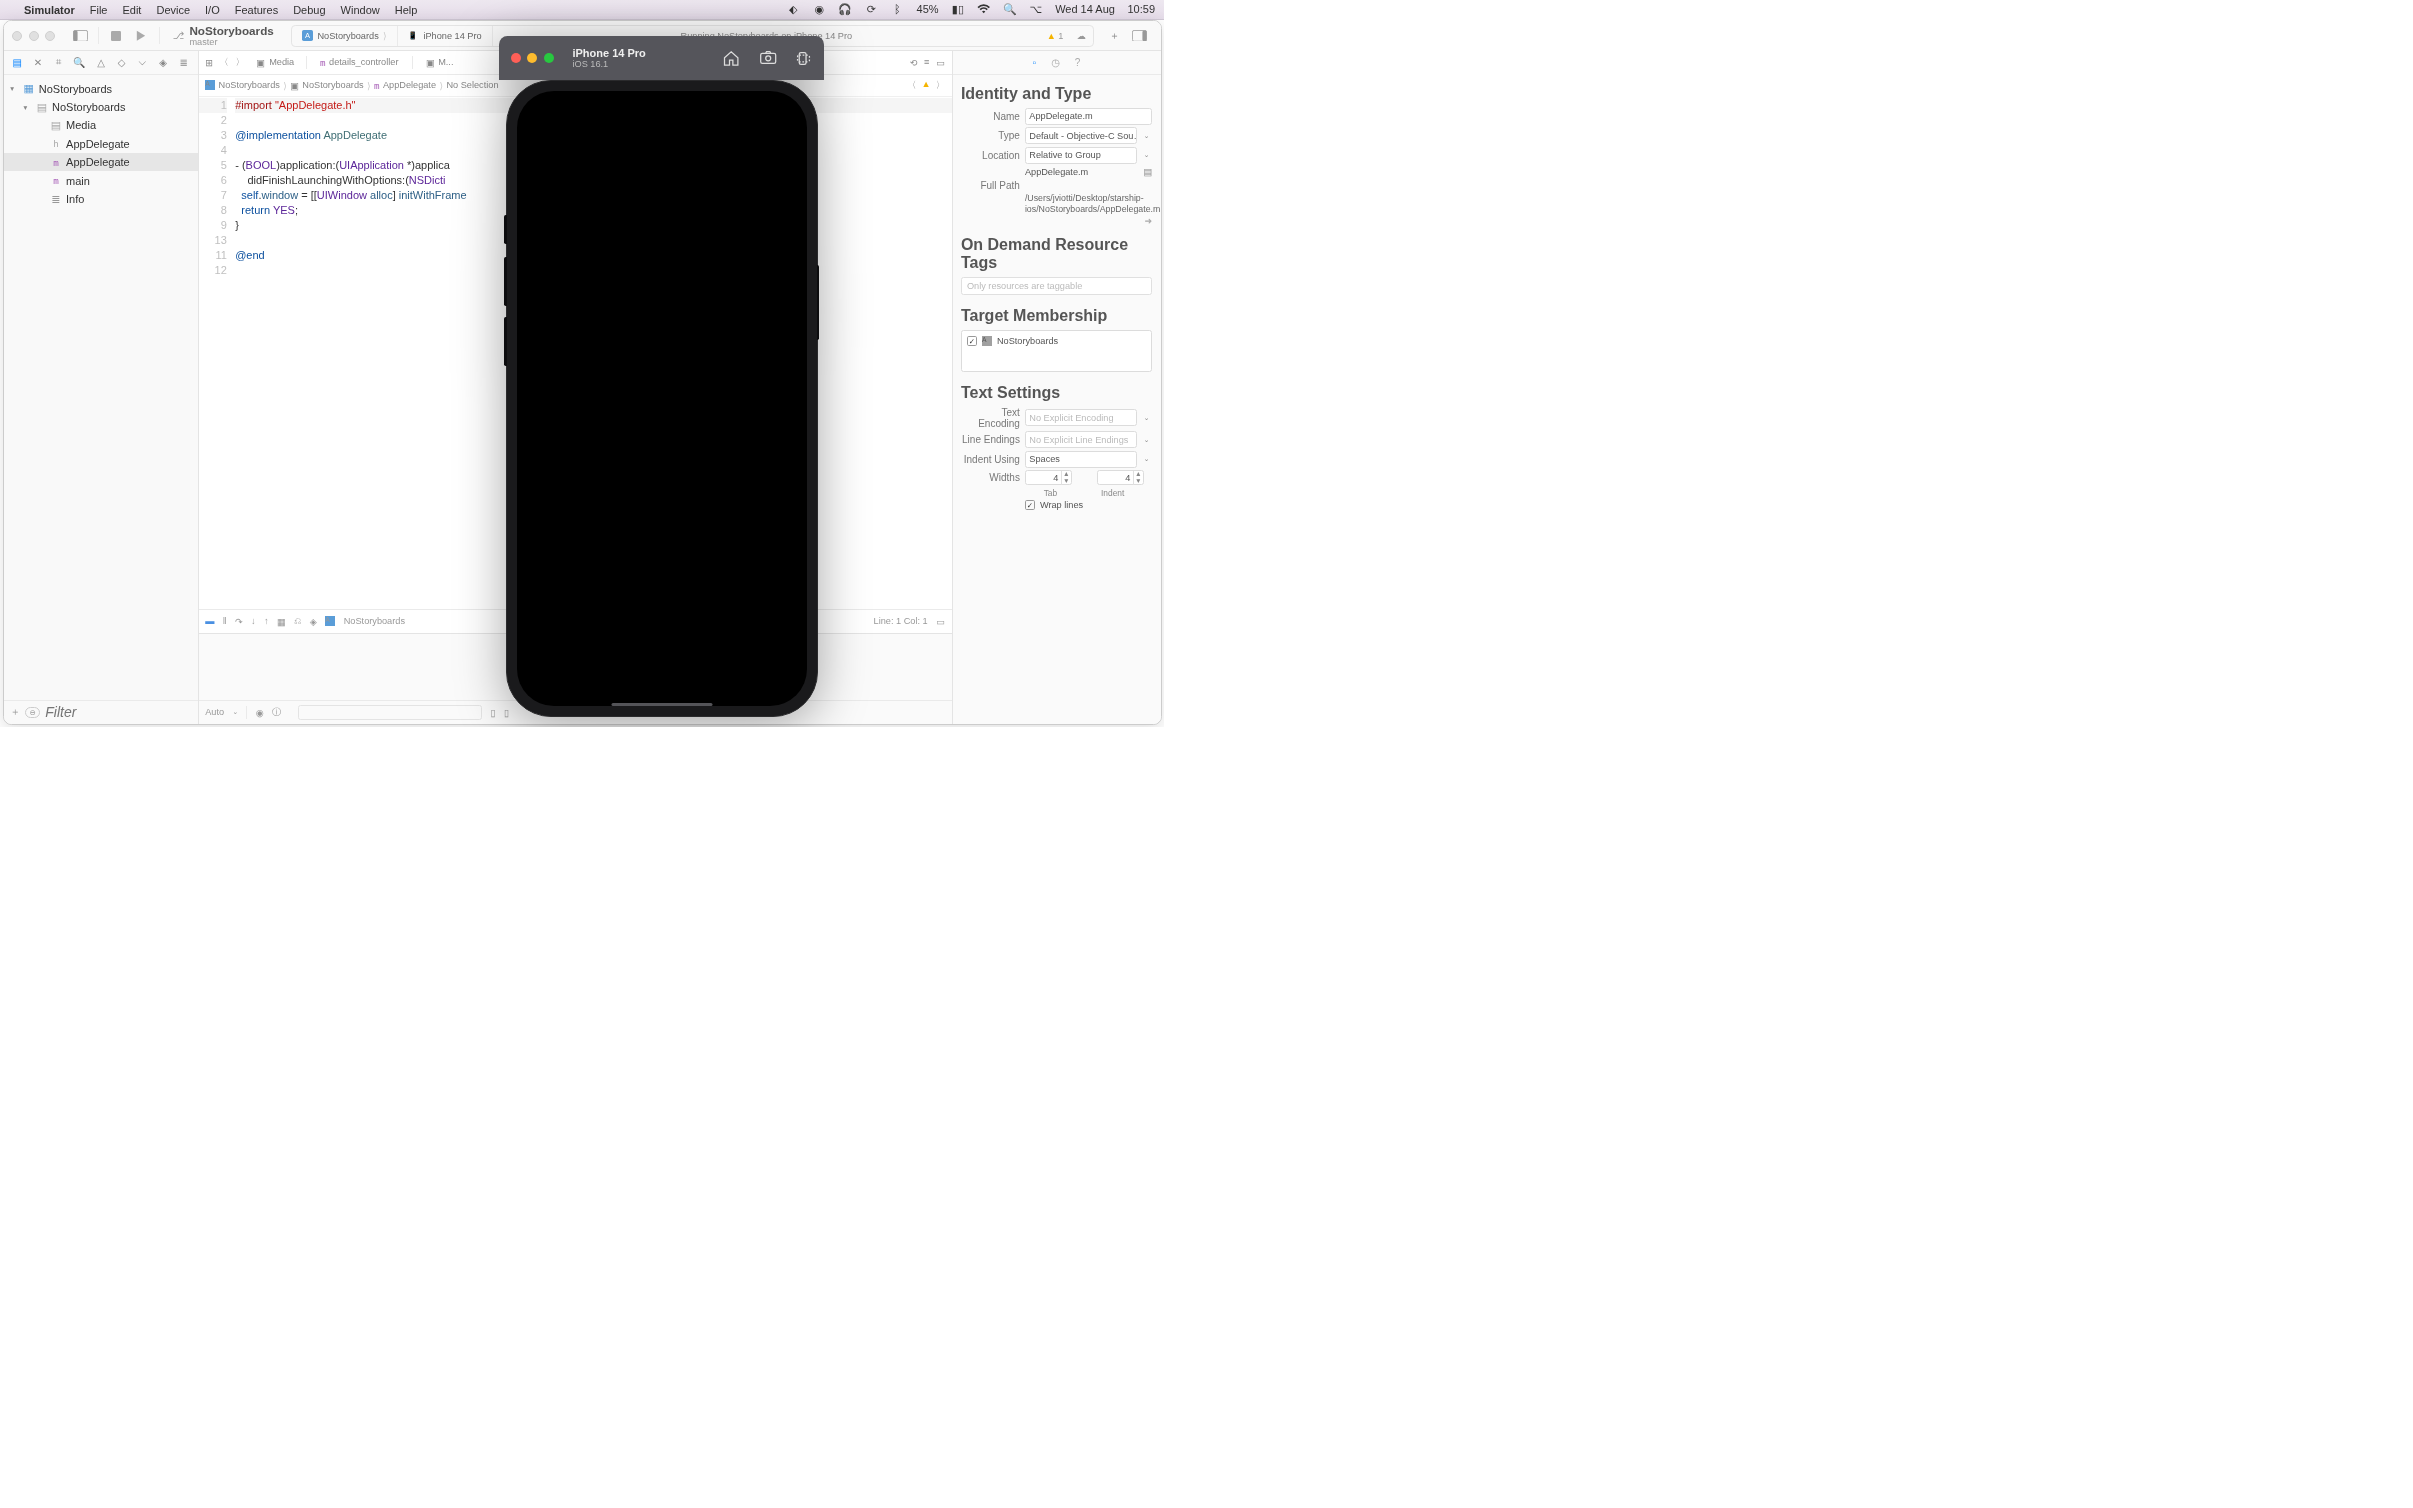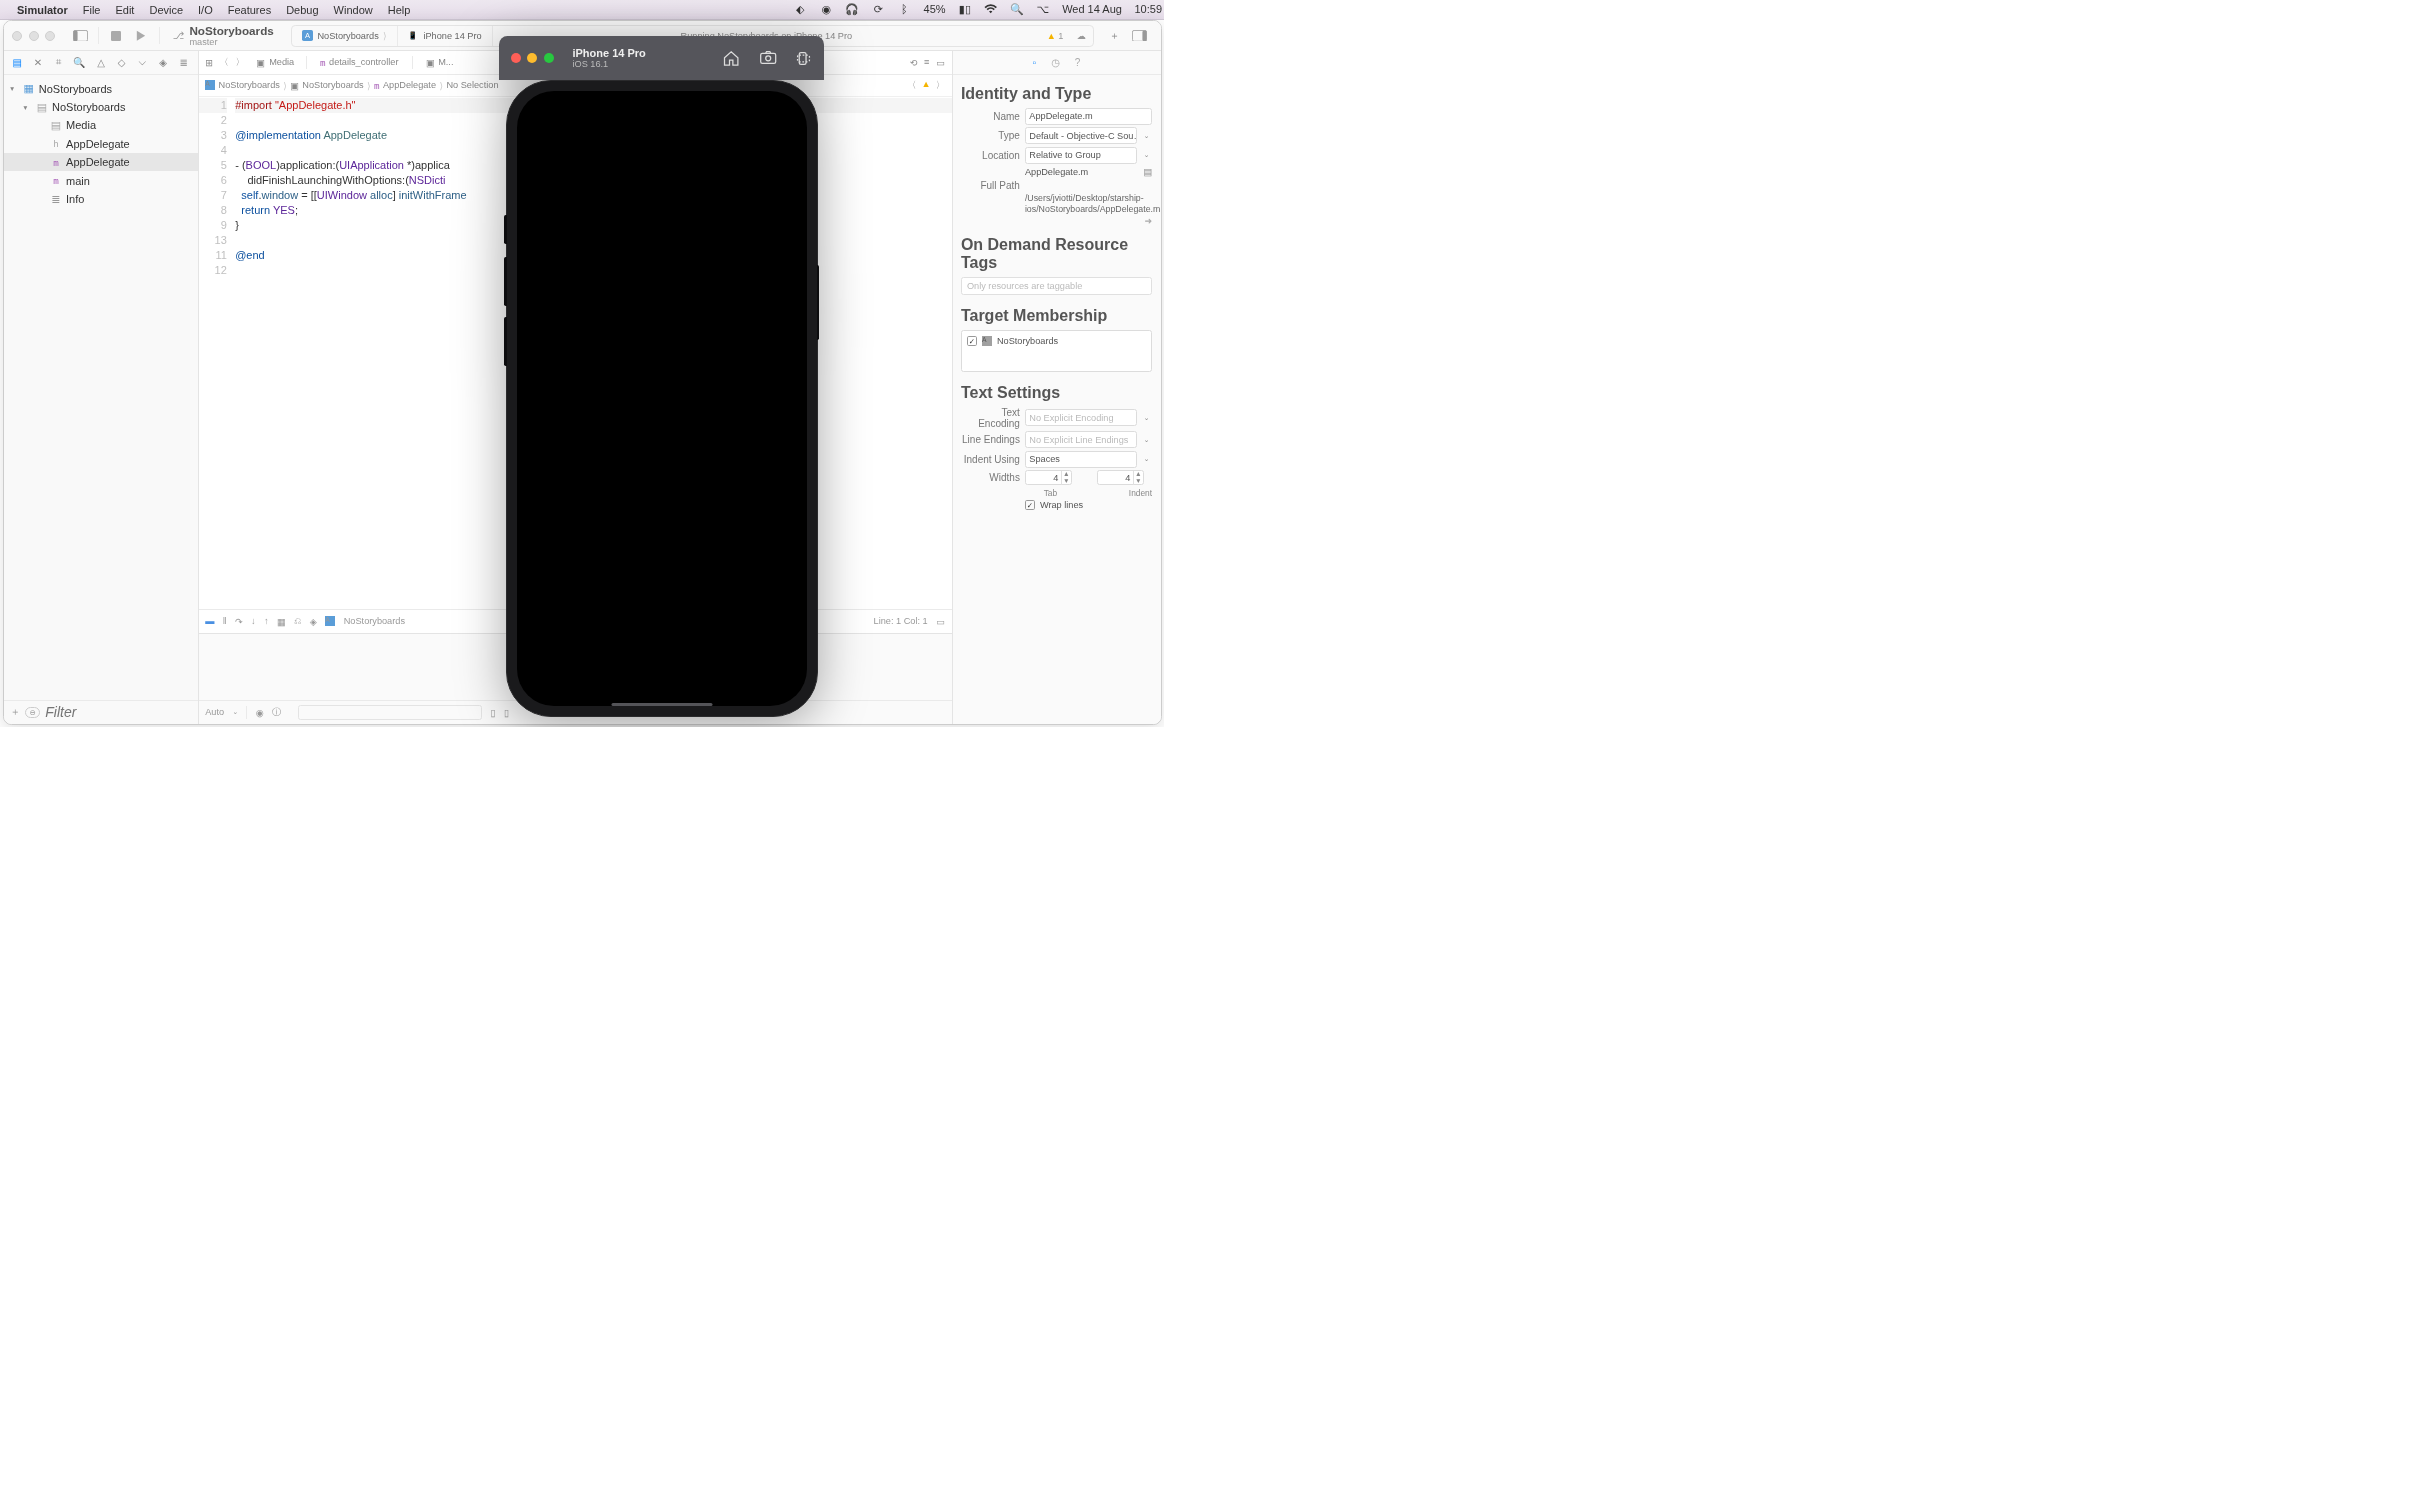--- a/index.html
+++ b/index.html
@@ -1,19 +1,19 @@
 <!DOCTYPE html>
 <html style="font-size:13.4px"><head>
 <meta charset="utf-8">
 <style>
 * { margin:0; padding:0; box-sizing:border-box; font-family:-apple-system,BlinkMacSystemFont,"Helvetica Neue",sans-serif; -webkit-font-smoothing:antialiased; }
 body { width:1164px; height:727px; background:#fff; overflow:hidden; position:relative; font-size:10px; color:#333; }
 
 
-.menubar { height:20px; background:linear-gradient(#eee8f0,#e5dce9); border-bottom:0.8px solid #d0c8d5; display:flex; align-items:center; padding:0 2px; gap:15px; font-size:11px; }
+.menubar { height:20px; background:linear-gradient(#eee8f0,#e5dce9); border-bottom:0.8px solid #d0c8d5; display:flex; align-items:center; padding:0 9px; gap:15px; font-size:11px; }
 .menubar .apple { font-size:11.7px; }
 .menubar .app-name { font-weight:600; }
 .menubar .spacer { flex:1; }
 .menubar .right { display:flex; align-items:center; gap:12.6px; }
 .menubar .right .icon { width:13.4px; height:13.4px; display:flex; align-items:center; justify-content:center; }
 
 
 .xcode { position:absolute; top:20px; left:2.5px; right:2.5px; bottom:2.5px; background:#fff; border-radius:8.4px; border:0.8px solid #ccc; display:flex; flex-direction:column; box-shadow:0 4.2px 17px rgba(0,0,0,0.12); overflow:hidden; }
 
 
@@ -458,21 +458,21 @@
           <div style="width:15px;"></div>
           <div class="step">
               <span>4</span>
               <div class="ctl">▲<br>▼</div>
             </div>
         </div>
         <div class="form-row">
             <label></label>
             <div style="flex:1;text-align:center;font-size:8.4px;color:#888;"><span>Tab</span></div>
             <div style="width:15px;"></div>
-            <div style="flex:1;text-align:right;font-size:8.4px;color:#888;"><span>Indent</span></div>
+            <div style="flex:1;text-align:left;font-size:8.4px;color:#888;"><span>Indent</span></div>
           </div>
         <div class="form-row">
             <label></label>
             <span class="chk">✓</span>
             <span>Wrap lines</span>
           </div>
       </div>
     </div>
   </div>
 </div>

